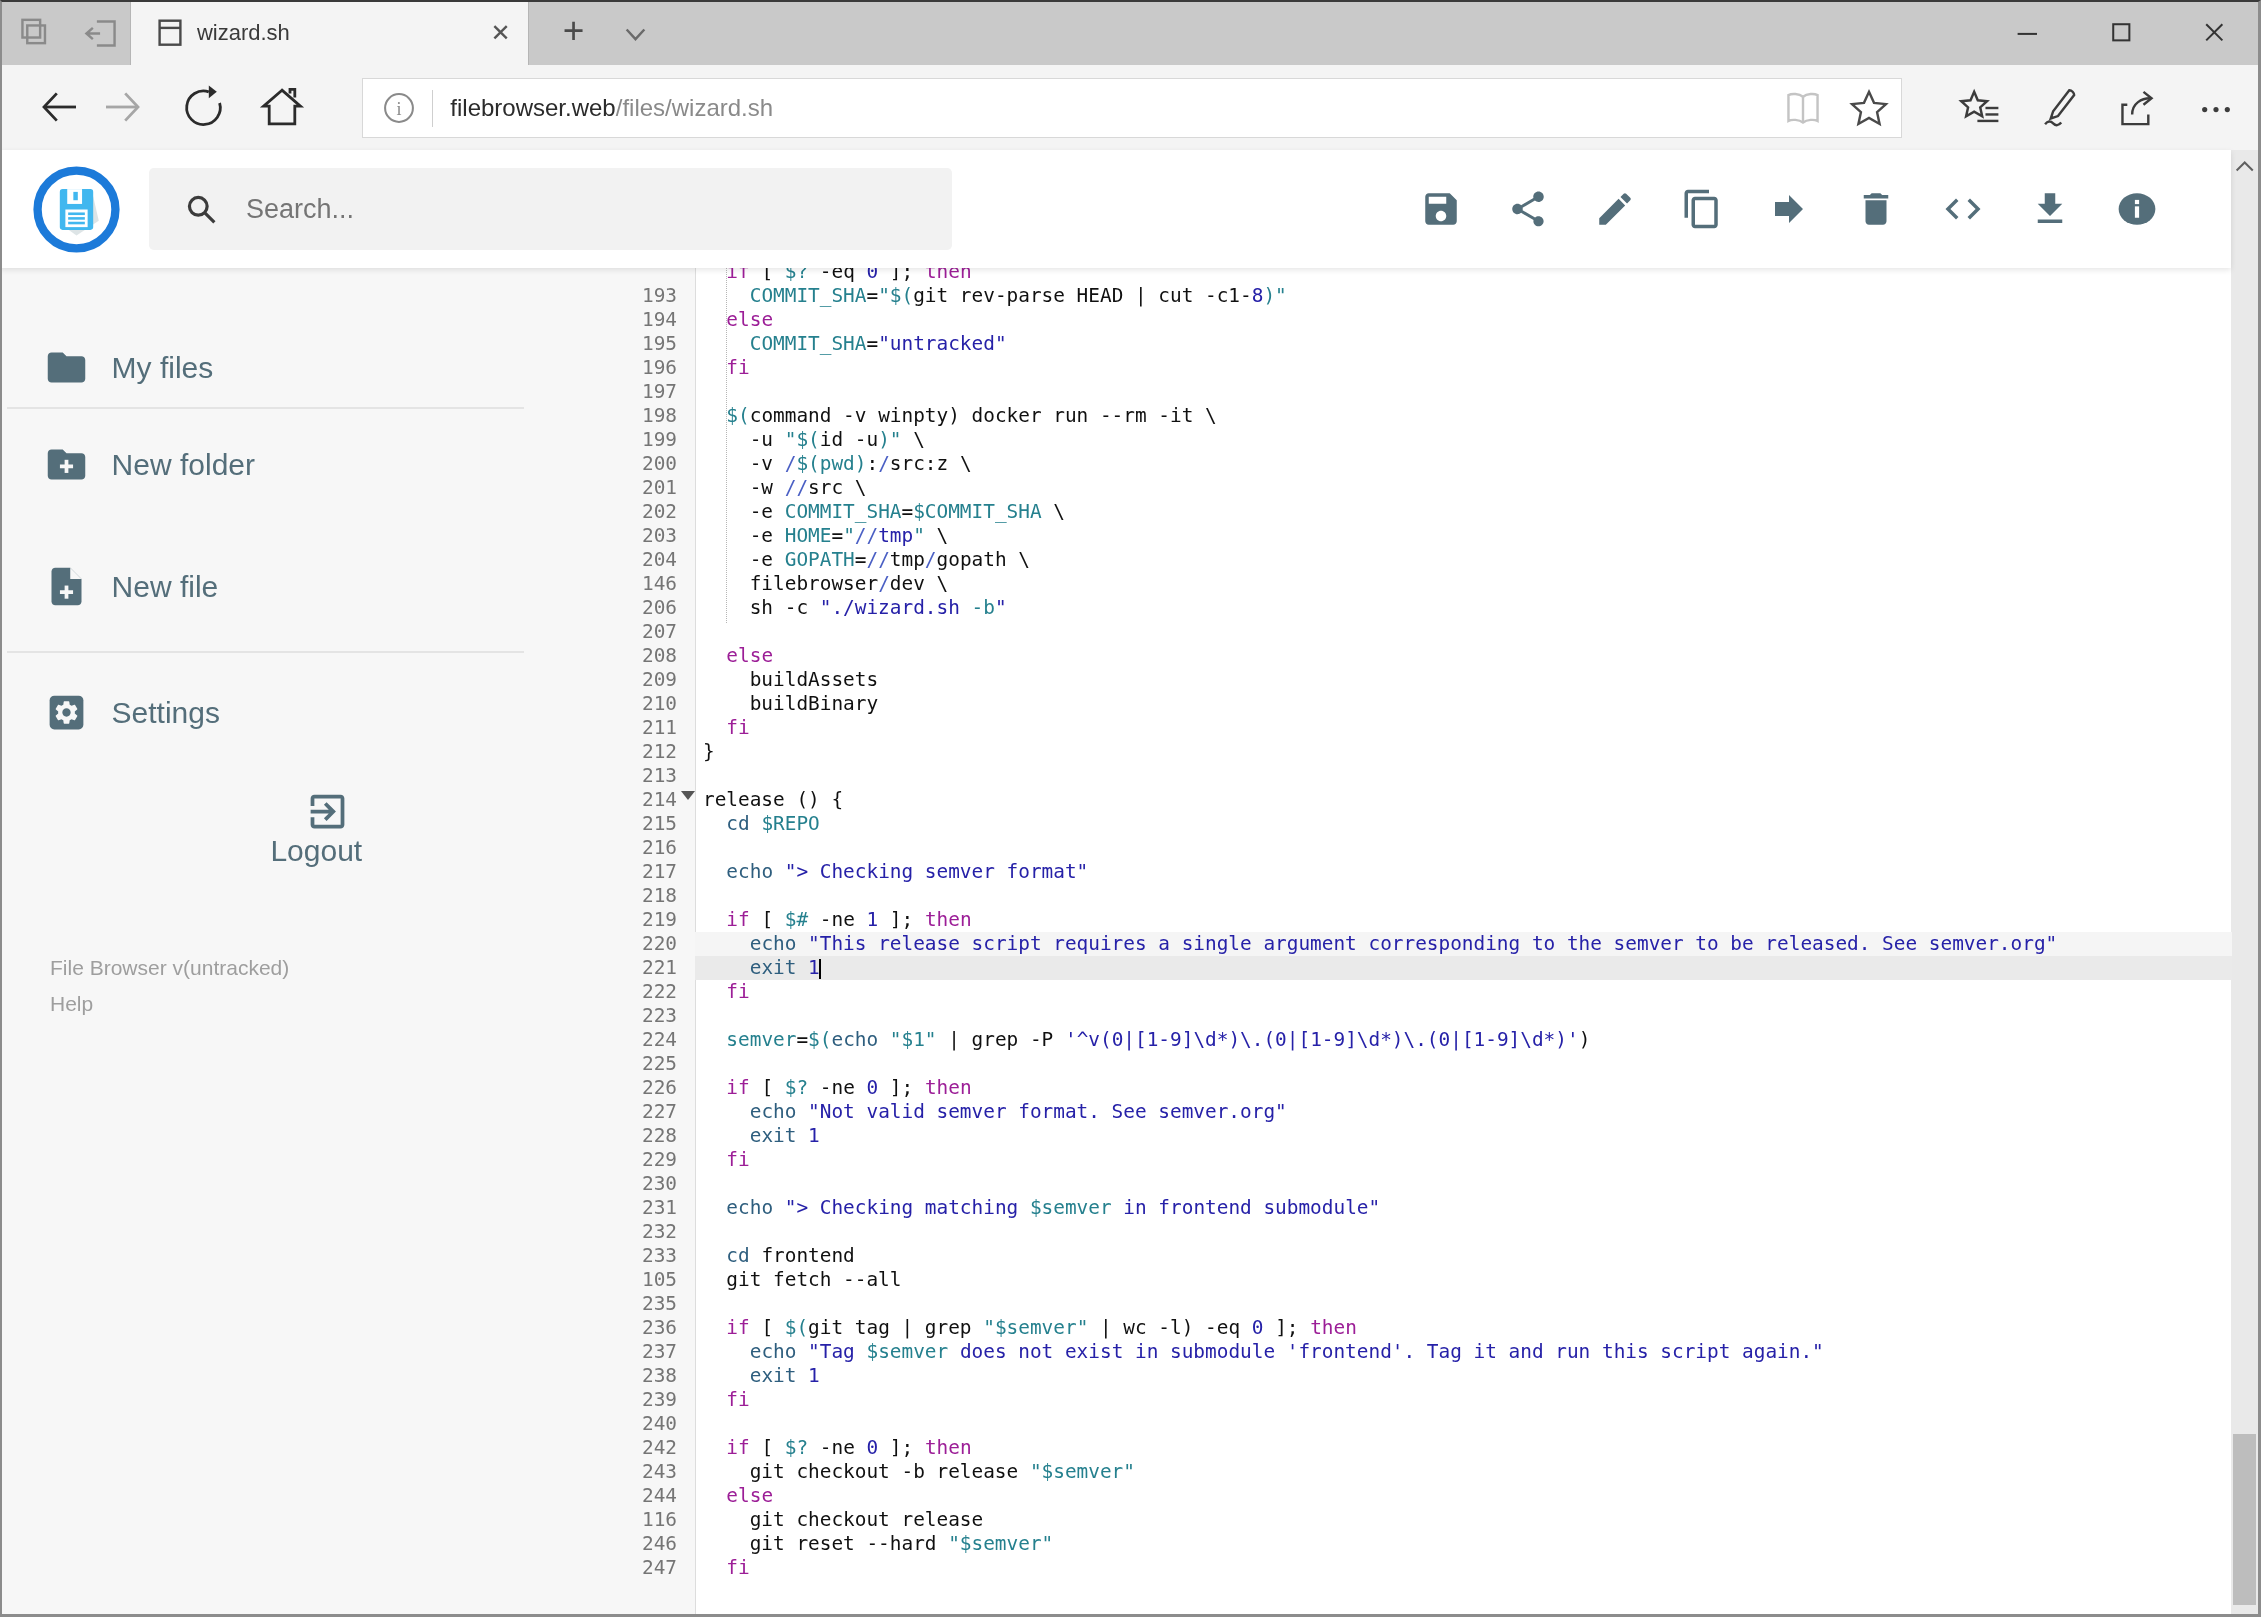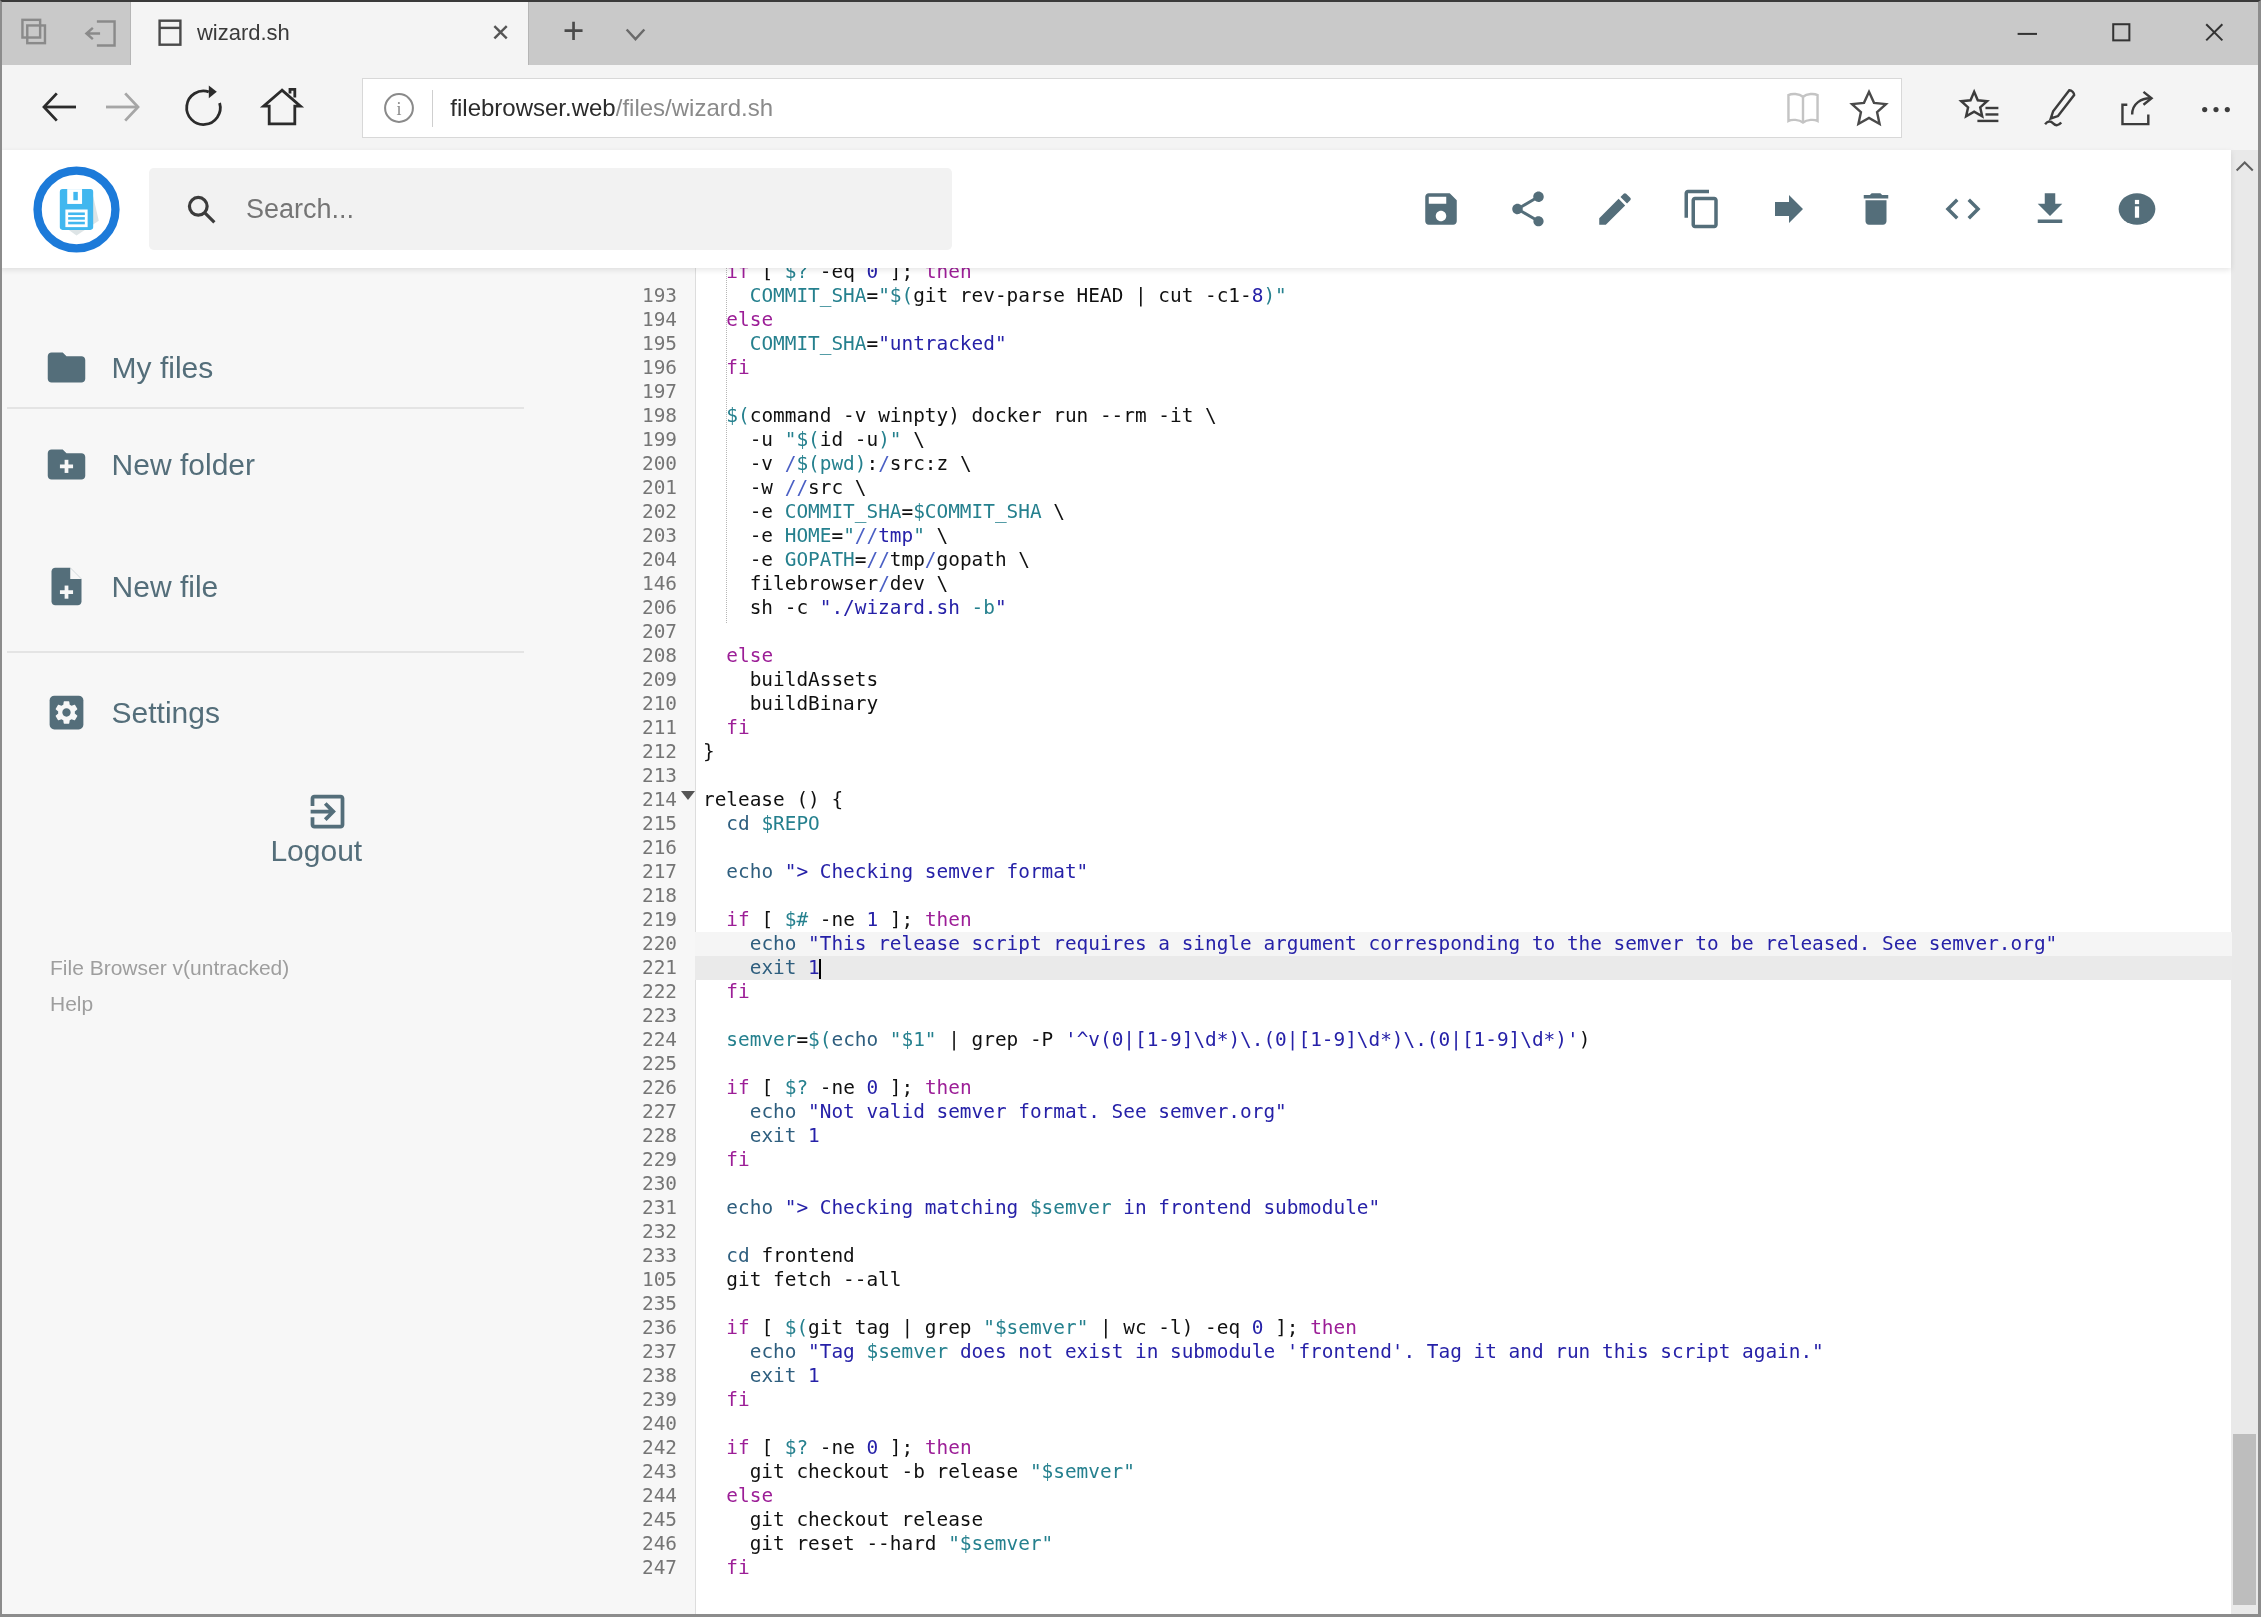--- a/index.html
+++ b/index.html
@@ -579,21 +579,21 @@
       </div>
       <div class="crow">
         <div class="gut">243</div>
         <div class="cl"><span class="tk-t">    git checkout -b release </span><span class="tk-v">"$semver"</span></div>
       </div>
       <div class="crow">
         <div class="gut">244</div>
         <div class="cl"><span class="tk-t">  </span><span class="tk-k">else</span></div>
       </div>
       <div class="crow">
-        <div class="gut">245</div>
+        <div class="gut">116</div>
         <div class="cl"><span class="tk-t">    git checkout release</span></div>
       </div>
       <div class="crow">
         <div class="gut">246</div>
         <div class="cl"><span class="tk-t">    git reset --hard </span><span class="tk-v">"$semver"</span></div>
       </div>
       <div class="crow">
         <div class="gut">247</div>
         <div class="cl"><span class="tk-t">  </span><span class="tk-k">fi</span></div>
       </div>

